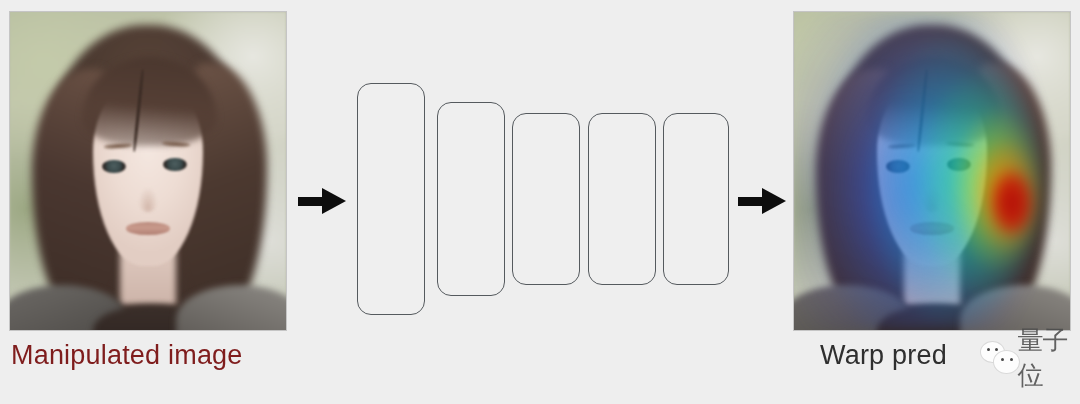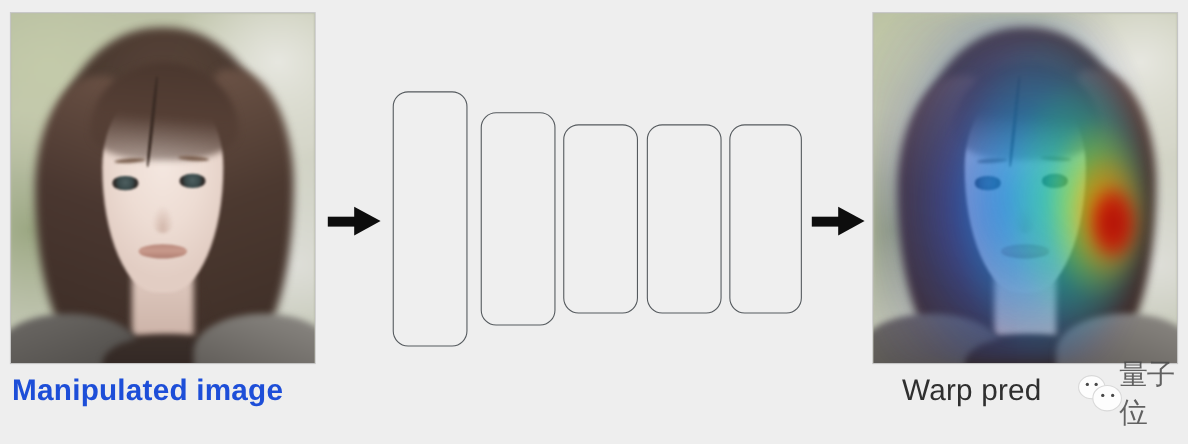--- a/index.html
+++ b/index.html
@@ -373,21 +373,21 @@
     <div class="eye right"></div>
     <div class="nose"></div>
     <div class="mouth"></div>
     <div class="shoulder-left"></div>
     <div class="shoulder-center"></div>
     <div class="shoulder-right"></div>
     <div class="heatmap-tail"></div>
     <div class="heatmap-overlay"></div>
   </div>
 
-  <div id="caption-input" class="caption" style="color: #1d4ed8; font-weight: bold;">Manipulated image</div>
+  <div id="caption-input" class="caption" style="color: #7f1d1d;">Manipulated image</div>
 
 
   <div id="caption-output" class="caption" style="color: rgb(47, 47, 47);">Warp pred</div>
 
   <div id="watermark">
     <div id="watermark-logo">
       <div class="wm-bubble back">
         <div class="wm-dot" style="left:6px;  top:6px;"></div>
         <div class="wm-dot" style="left:14px; top:6px;"></div>
       </div>

